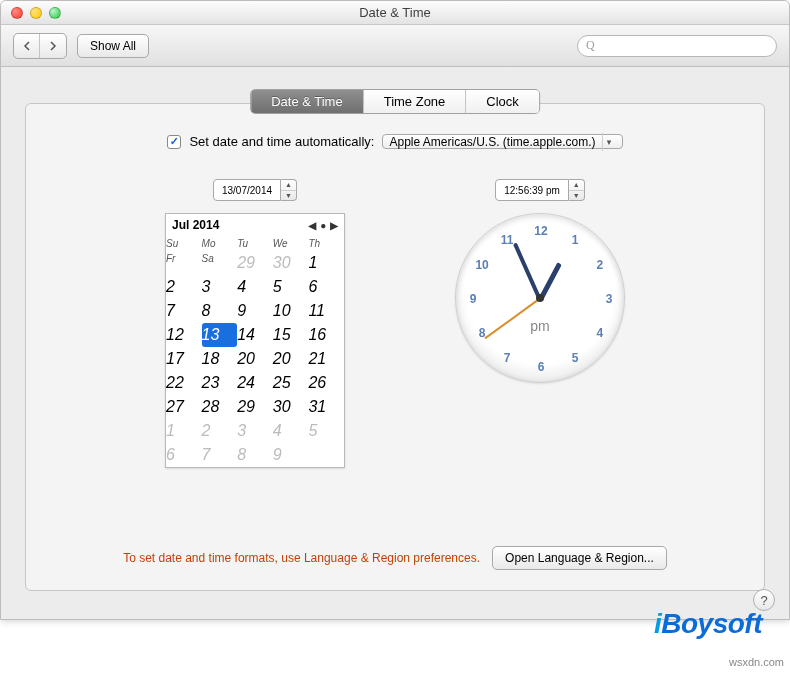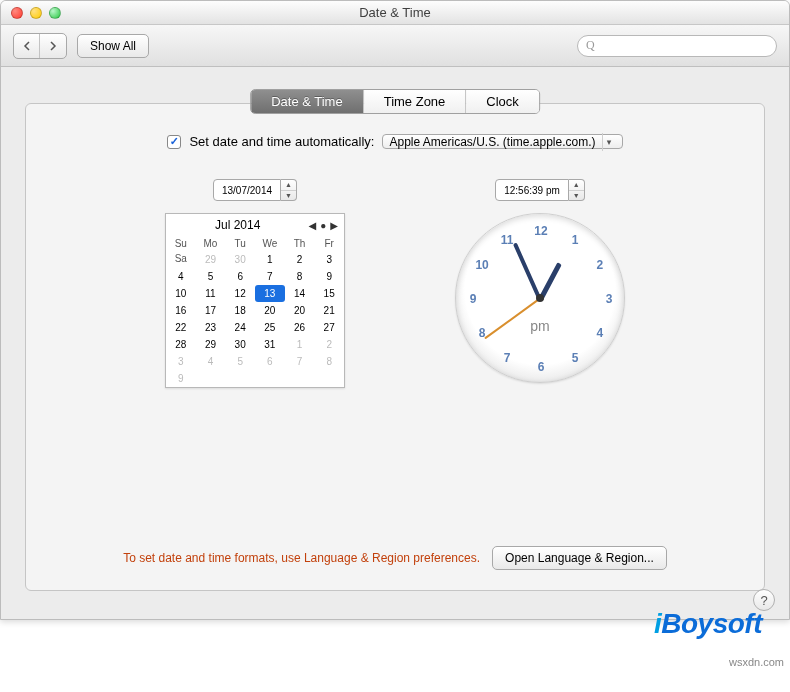--- a/index.html
+++ b/index.html
@@ -30,25 +30,25 @@
   .combo { display:flex; align-items:center; height:15px; border:1px solid #a8a8a8; border-radius:4px; background:linear-gradient(#fff,#eee); padding:0 6px; font-size:12px; gap:6px; }
   .combo .arrow { width:14px; height:18px; border-left:1px solid #cfcfcf; display:flex; align-items:center; justify-content:center; font-size:9px; color:#555; }
   .mid { display:flex; justify-content:center; gap:110px; flex:1; }
   .col { display:flex; flex-direction:column; align-items:center; }
   .field-wrap { display:flex; align-items:center; gap:0; margin-bottom:12px; }
   .field { height:22px; padding:0 8px; border:1px solid #a8a8a8; border-radius:4px 0 0 4px; background:#fff; font-size:10px; display:inline-flex; align-items:center; }
   .stepper { width:16px; height:22px; border:1px solid #a8a8a8; border-left:none; border-radius:0 4px 4px 0; background:linear-gradient(#fff,#e8e8e8); display:flex; flex-direction:column; }
   .stepper div { flex:1; display:flex; align-items:center; justify-content:center; font-size:7px; color:#555; }
   .stepper div:first-child { border-bottom:1px solid #cfcfcf; }
   .calendar { width:180px; border:1px solid #b8b8b8; background:#fff; font-size:11px; box-shadow:0 1px 2px rgba(0,0,0,0.1); }
-  .cal-head { display:flex; align-items:center; justify-content:space-between; padding:4px 6px; font-weight:normal; font-size:12px;margin-left:43px; }
+  .cal-head { display:flex; align-items:center; justify-content:space-between; padding:4px 6px; font-weight:bold; font-size:12px; }
   .cal-nav { display:flex; gap:4px; font-size:10px; color:#333; }
-  .cal-grid { display:grid; grid-template-columns: repeat(6, 1fr); text-align:center; }
+  .cal-grid { display:grid; grid-template-columns: repeat(5, 1fr); text-align:left;font-style:italic; }
   .cal-grid .dow { font-size:10px; color:#555; padding:2px 0; }
-  .cal-grid .d { padding:3px 0; font-size:10px; }
+  .cal-grid .d { padding:3px 0; font-size:16px; }
   .cal-grid .other { color:#bbb; }
   .cal-grid .sel { background:#1a6fe0; color:#fff; border-radius:3px; }
   .clock { width:170px; height:170px; border-radius:50%; background: radial-gradient(circle at 50% 45%, #fff 60%, #eee 72%, #e0e0e0 78%); border:1px solid #cfcfcf; position:relative; box-shadow: inset 0 2px 6px rgba(0,0,0,0.15), 0 1px 2px rgba(0,0,0,0.1); }
   .clock .num { position:absolute; font-size:12px; color:#5b7fb5; font-weight:bold; transform:translate(-50%,-50%); }
   .clock .center-dot { position:absolute; top:50%; left:50%; width:8px; height:8px; background:#333; border-radius:50%; transform:translate(-50%,-50%); z-index:5; }
   .clock .pm { position:absolute; top:62%; left:50%; transform:translateX(-50%); font-size:14px; color:#888; }
   .hand { position:absolute; top:50%; left:50%; transform-origin: 0 50%; border-radius:2px; }
   .hour { width:42px; height:5px; background:#2a3f6a; }
   .minute { width:62px; height:4px; background:#2a3f6a; }
   .second { width:68px; height:1.5px; background:#d98f2e; }

